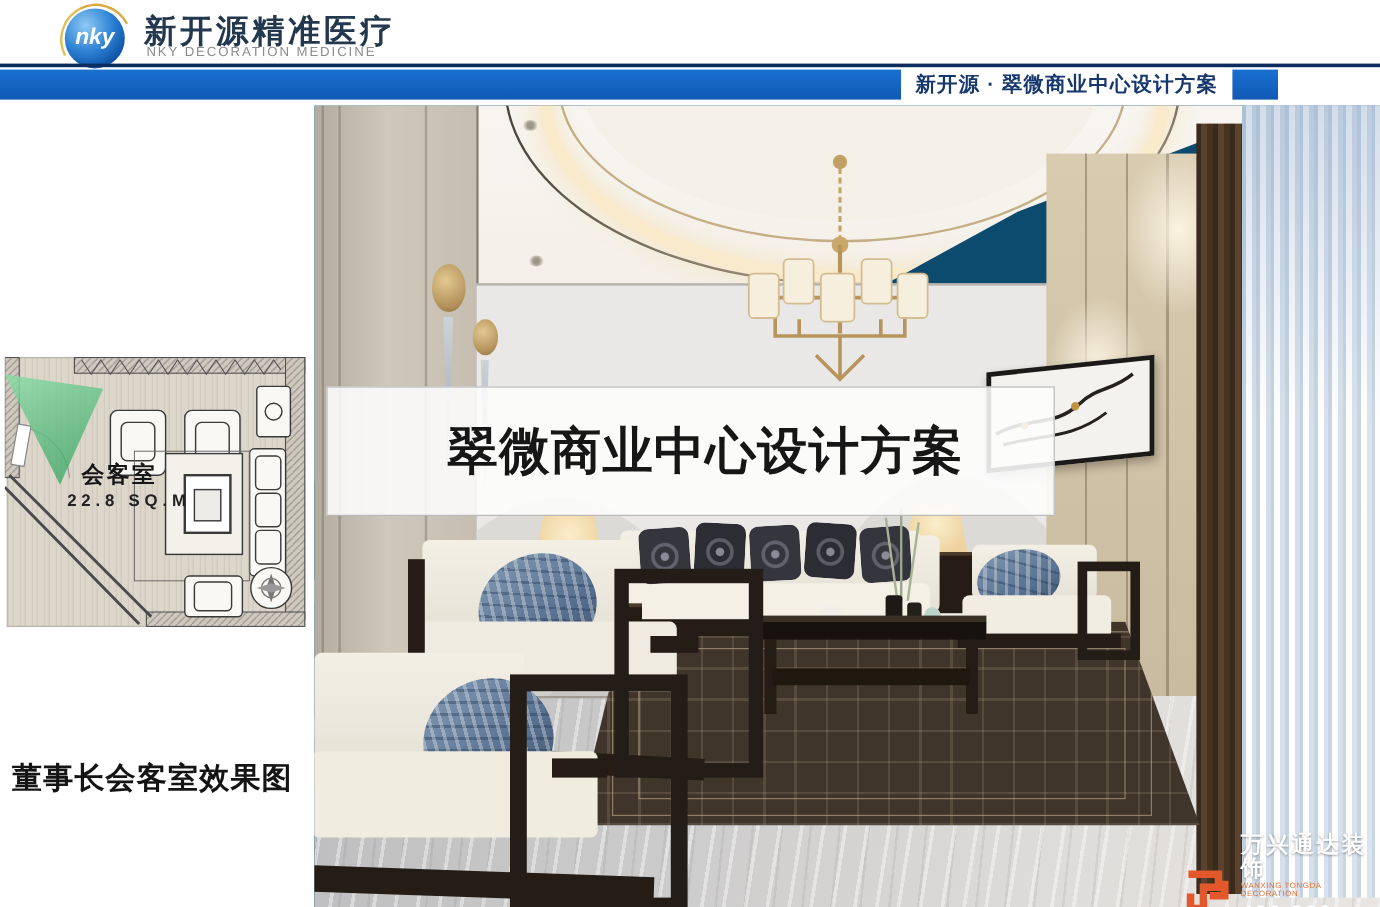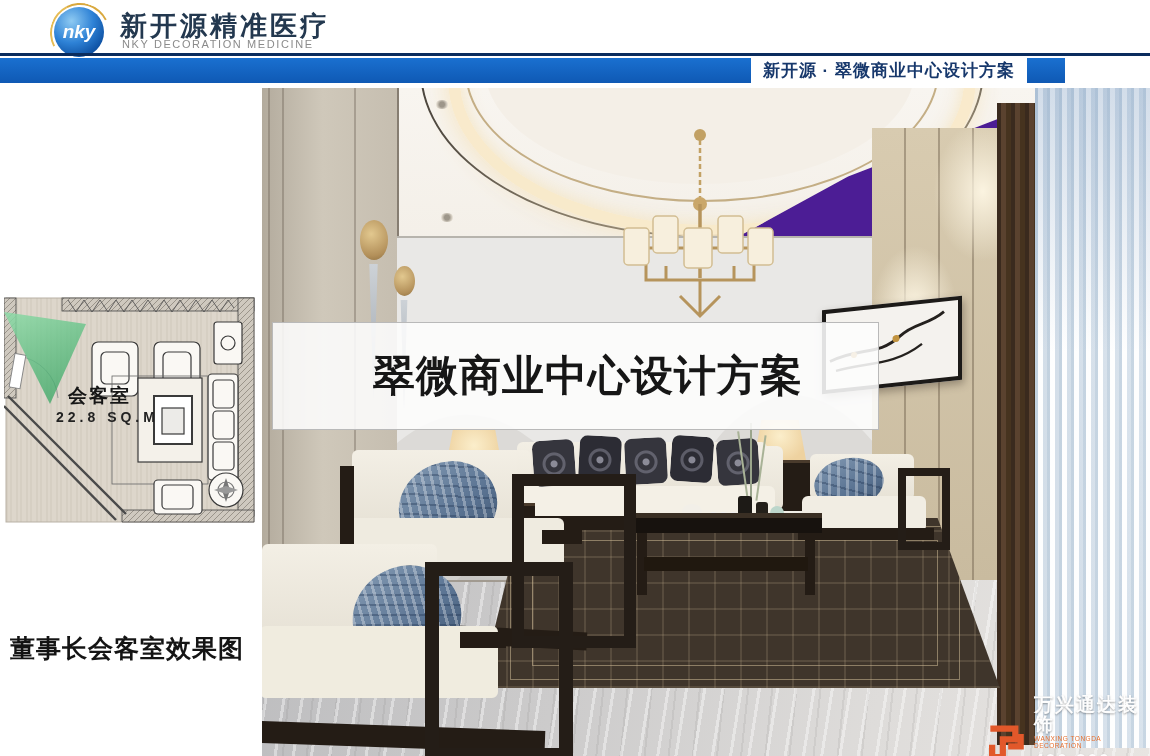--- a/index.html
+++ b/index.html
@@ -25,21 +25,21 @@
   .banner-blue{flex:1;background:linear-gradient(180deg,#1a70d0,#0f59b4);}
   .banner-label{background:#fff;display:flex;align-items:center;padding:0 12px;
                 font-size:17px;font-weight:bold;color:#17386c;letter-spacing:1px;white-space:nowrap;}
   .banner-end{width:38px;background:linear-gradient(180deg,#1a70d0,#0f59b4);}
 
   
   .plan-caption{position:absolute;left:10px;top:632px;font-size:25px;font-weight:bold;color:#141414;letter-spacing:1px;}
   .plan-svg{position:absolute;left:4px;top:292px;}
 
   
-  .photo{position:absolute;left:262px;top:88px;width:888px;height:668px;overflow:hidden;background:#4c1d95;}
+  .photo{position:absolute;left:262px;top:88px;width:888px;height:668px;overflow:hidden;background:#0c4a6e;}
 
   .ceiling{position:absolute;left:0;top:0;width:888px;height:340px;background:linear-gradient(180deg,#f8f5f0,#efe9df);
     clip-path:polygon(0 0,100% 0,100% 26%,83% 9%,66% 26%,45% 56%,28% 74%,12% 86%,0 92%);}
   .ring{position:absolute;border-radius:50%;}
   .spot{position:absolute;width:14px;height:9px;border-radius:50%;background:radial-gradient(circle,#9d968a 0 30%,#d9d2c6 60%,transparent 75%);}
 
   .wall-left{position:absolute;left:0;top:0;width:135px;height:668px;
      background:linear-gradient(90deg,#b3ab9d 0%,#cfc8ba 45%,#c6beb0 100%);
      border-right:2px solid rgba(90,80,70,.5);
      clip-path:polygon(0 0,100% 0,100% 65%,0 85%);}

